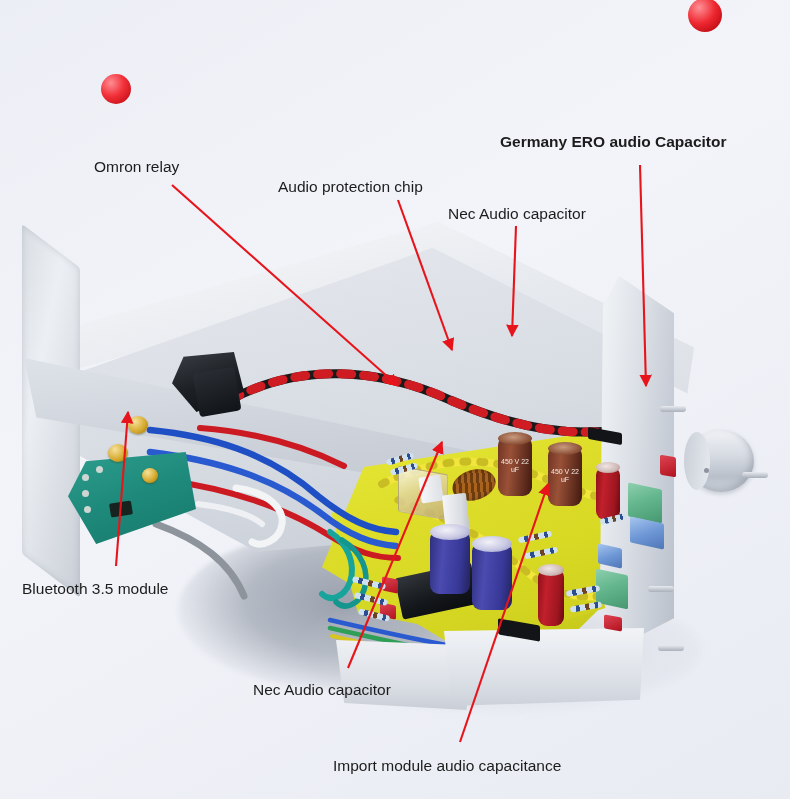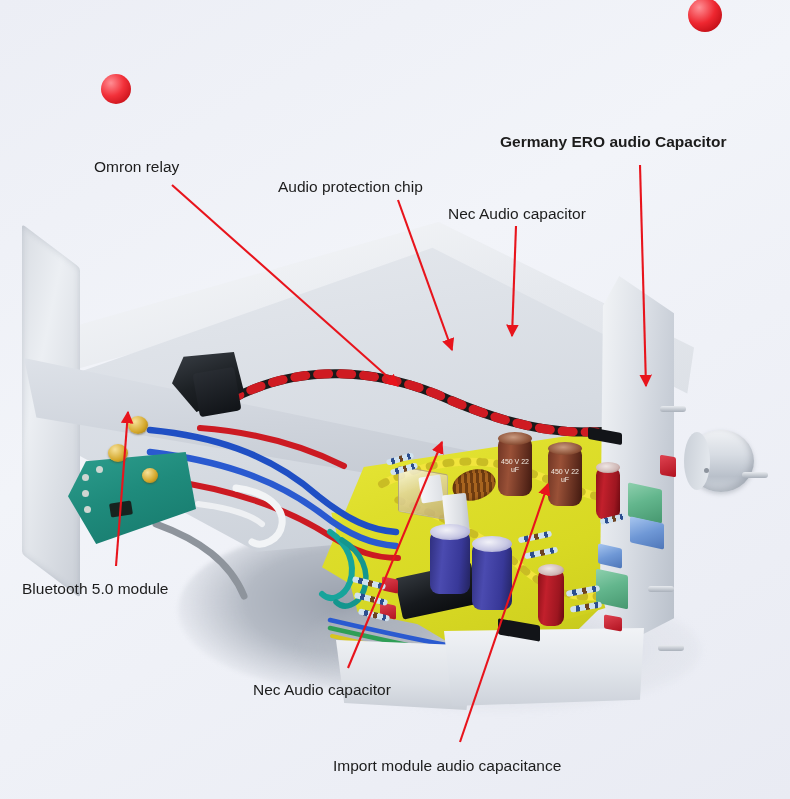--- a/index.html
+++ b/index.html
@@ -338,17 +338,17 @@
     <line x1="640" y1="165" x2="646" y2="386" stroke="#e8141c" stroke-width="2.1" marker-end="url(#ah)"></line>
     <line x1="116" y1="566" x2="128" y2="412" stroke="#e8141c" stroke-width="2.1" marker-end="url(#ah)"></line>
     <line x1="348" y1="668" x2="442" y2="442" stroke="#e8141c" stroke-width="2.1" marker-end="url(#ah)"></line>
     <line x1="460" y1="742" x2="548" y2="484" stroke="#e8141c" stroke-width="2.1" marker-end="url(#ah)"></line>
   </svg>
 
   <div class="label" style="left:94px;top:158px;">Omron relay</div>
   <div class="label" style="left:278px;top:178px;">Audio protection chip</div>
   <div class="label" style="left:448px;top:205px;">Nec Audio capacitor</div>
   <div class="label" style="left:500px;top:133px;font-weight:bold;">Germany ERO audio Capacitor</div>
-  <div class="label" style="left:22px;top:580px;">Bluetooth 5.0 module</div>
+  <div class="label" style="left:22px;top:580px;">Bluetooth 3.5 module</div>
   <div class="label" style="left:253px;top:681px;">Nec Audio capacitor</div>
   <div class="label" style="left:333px;top:757px;">Import module audio capacitance</div>
 
 </div>
 
 </body></html>

